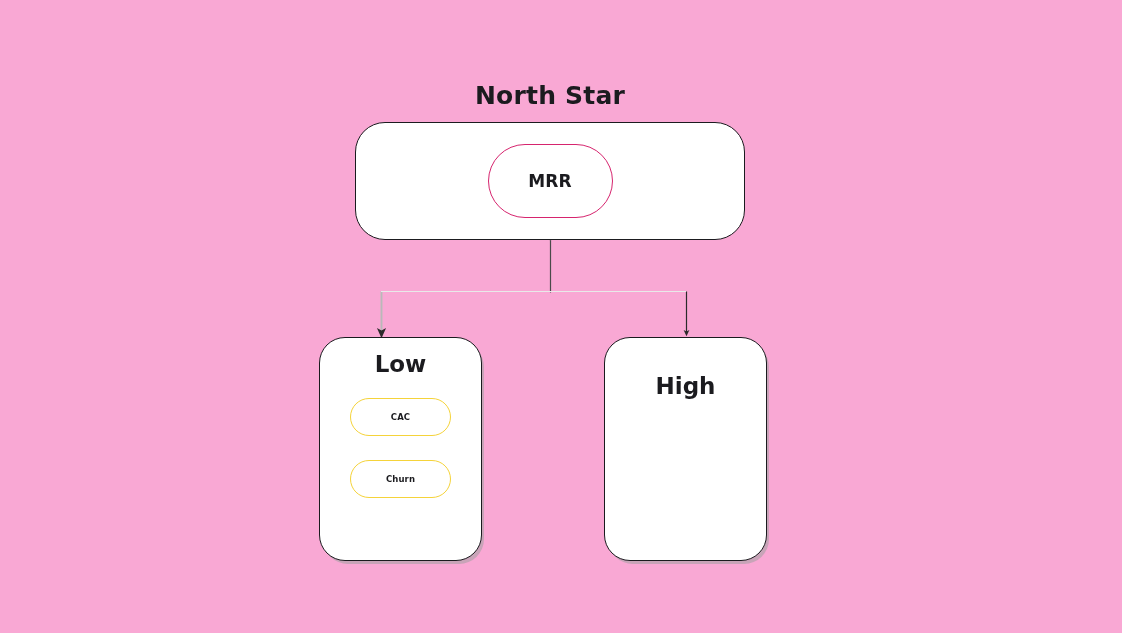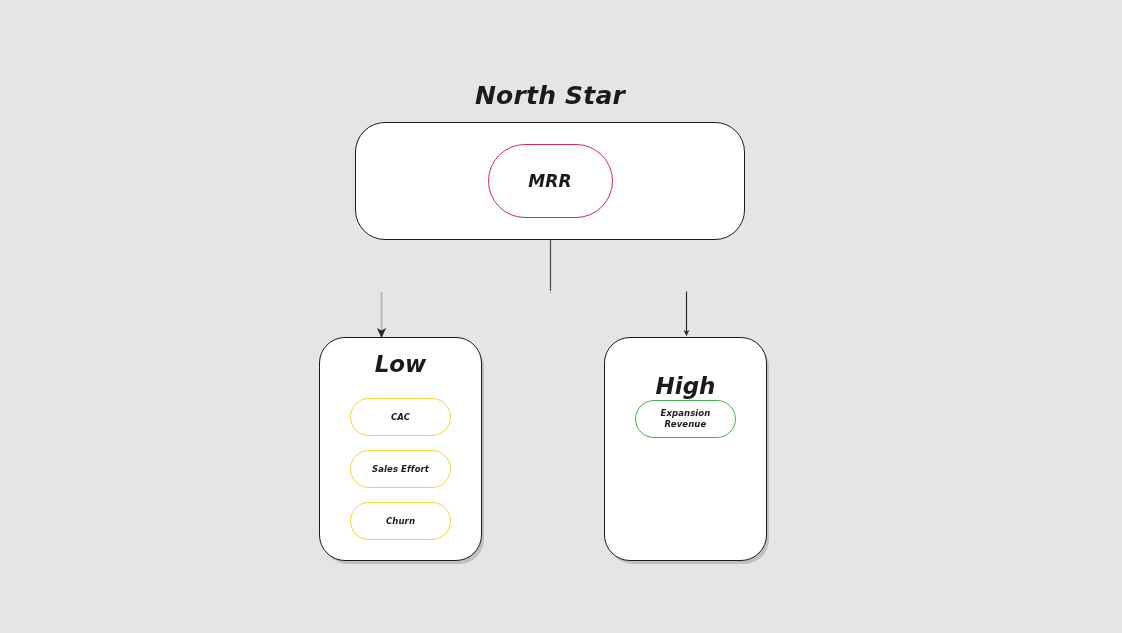--- a/index.html
+++ b/index.html
@@ -9,23 +9,22 @@
     background: #ffffff;
   }
   body {
     font-family: "DejaVu Sans", sans-serif;
     -webkit-font-smoothing: antialiased;
   }
   #canvas {
     position: relative;
     width: 1122px;
     height: 633px;
-    background: #e5e5e5;
+    background: #f9a8d4;
     overflow: hidden;
-    font-style: italic;
   }
 
   
   #connectors {
     position: absolute;
     left: 0;
     top: 0;
     width: 1122px;
     height: 633px;
     pointer-events: none;
@@ -127,21 +126,21 @@
   #high-box .group-heading { top: 36px; }
 
   .group-pills {
     position: absolute;
     left: 0;
     top: 60px;
     width: 100%;
     display: flex;
     flex-direction: column;
     align-items: center;
-    gap: 14px;
+    gap: 24px;
   }
   #high-box .group-pills { top: 62px; }
 
   .pill.metric {
     width: 101px;
     height: 38px;
     font-size: 8.5px;
     font-weight: bold;
     line-height: 1.28;
     letter-spacing: 0.1px;
@@ -194,36 +193,25 @@
   <div id="low-box" class="container-box">
     <div class="group-heading">Low</div>
     <div class="group-pills">
       <div class="pill metric yellow">
         <div>
           <span>CAC</span>
         </div>
       </div>
       <div class="pill metric yellow">
         <div>
-          <span>Sales Effort</span>
-        </div>
-      </div>
-      <div class="pill metric yellow">
-        <div>
           <span>Churn</span>
         </div>
       </div>
     </div>
   </div>
 
   <div id="high-box" class="container-box">
     <div class="group-heading">High</div>
     <div class="group-pills">
-      <div class="pill metric green">
-        <div>
-          <span>Expansion</span>
-          <span>Revenue</span>
-        </div>
-      </div>
     </div>
   </div>
 
 </div>
 
 </body></html>

